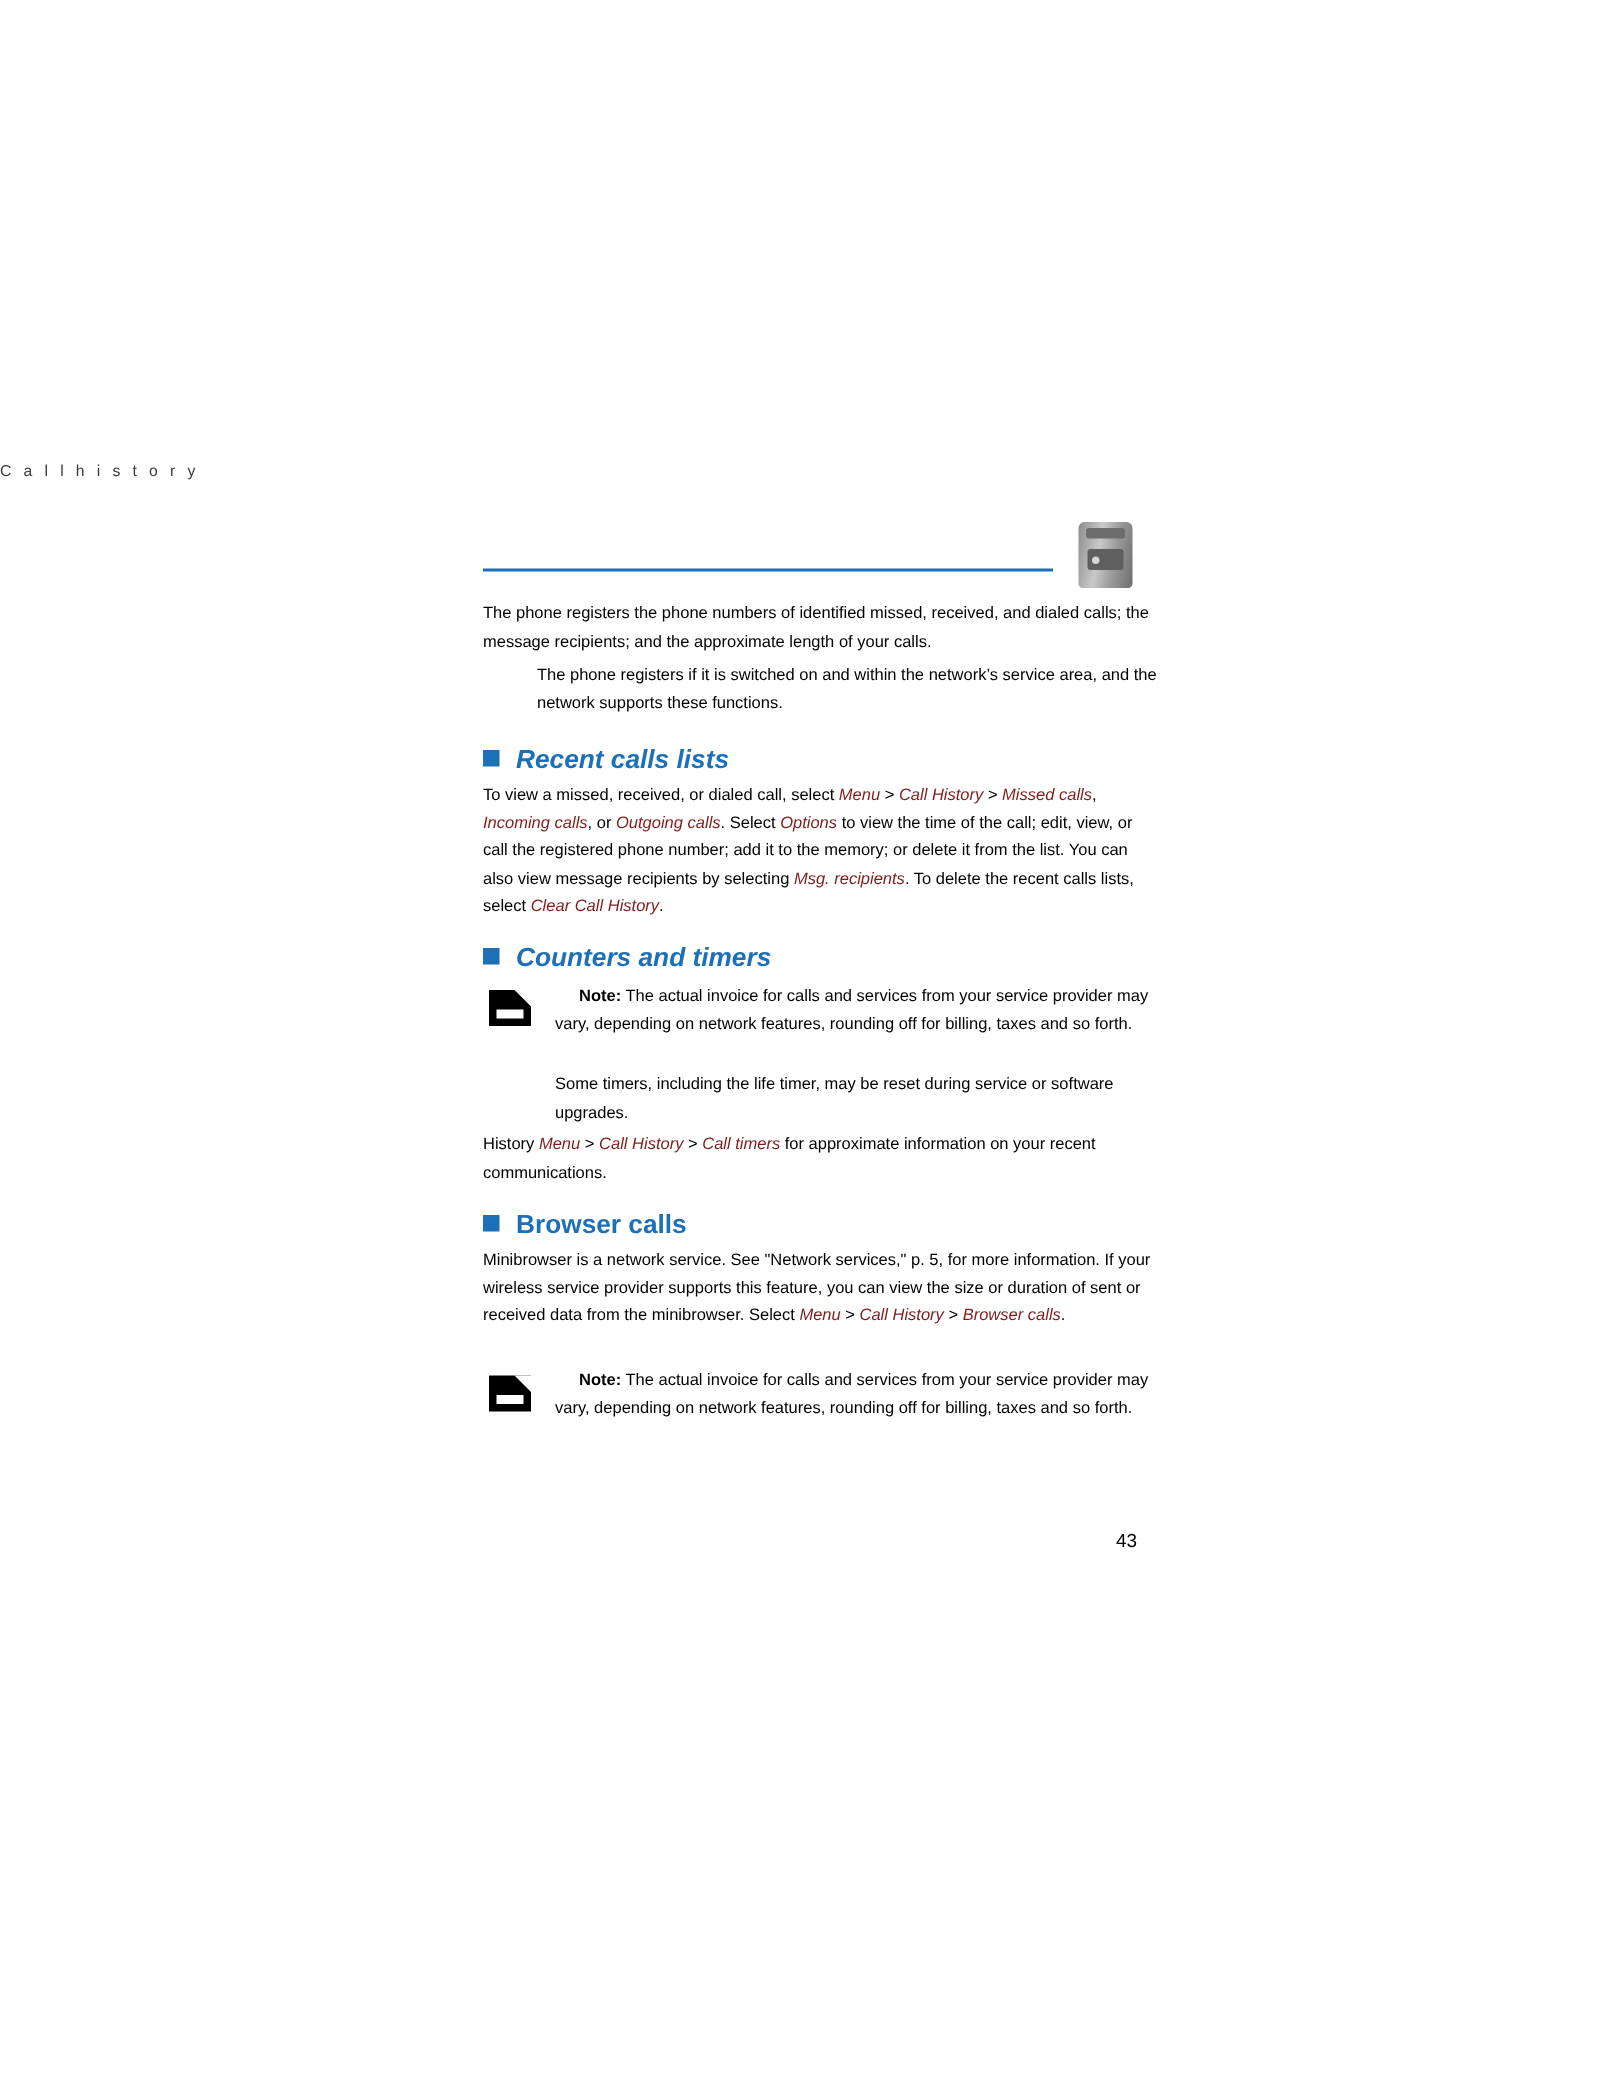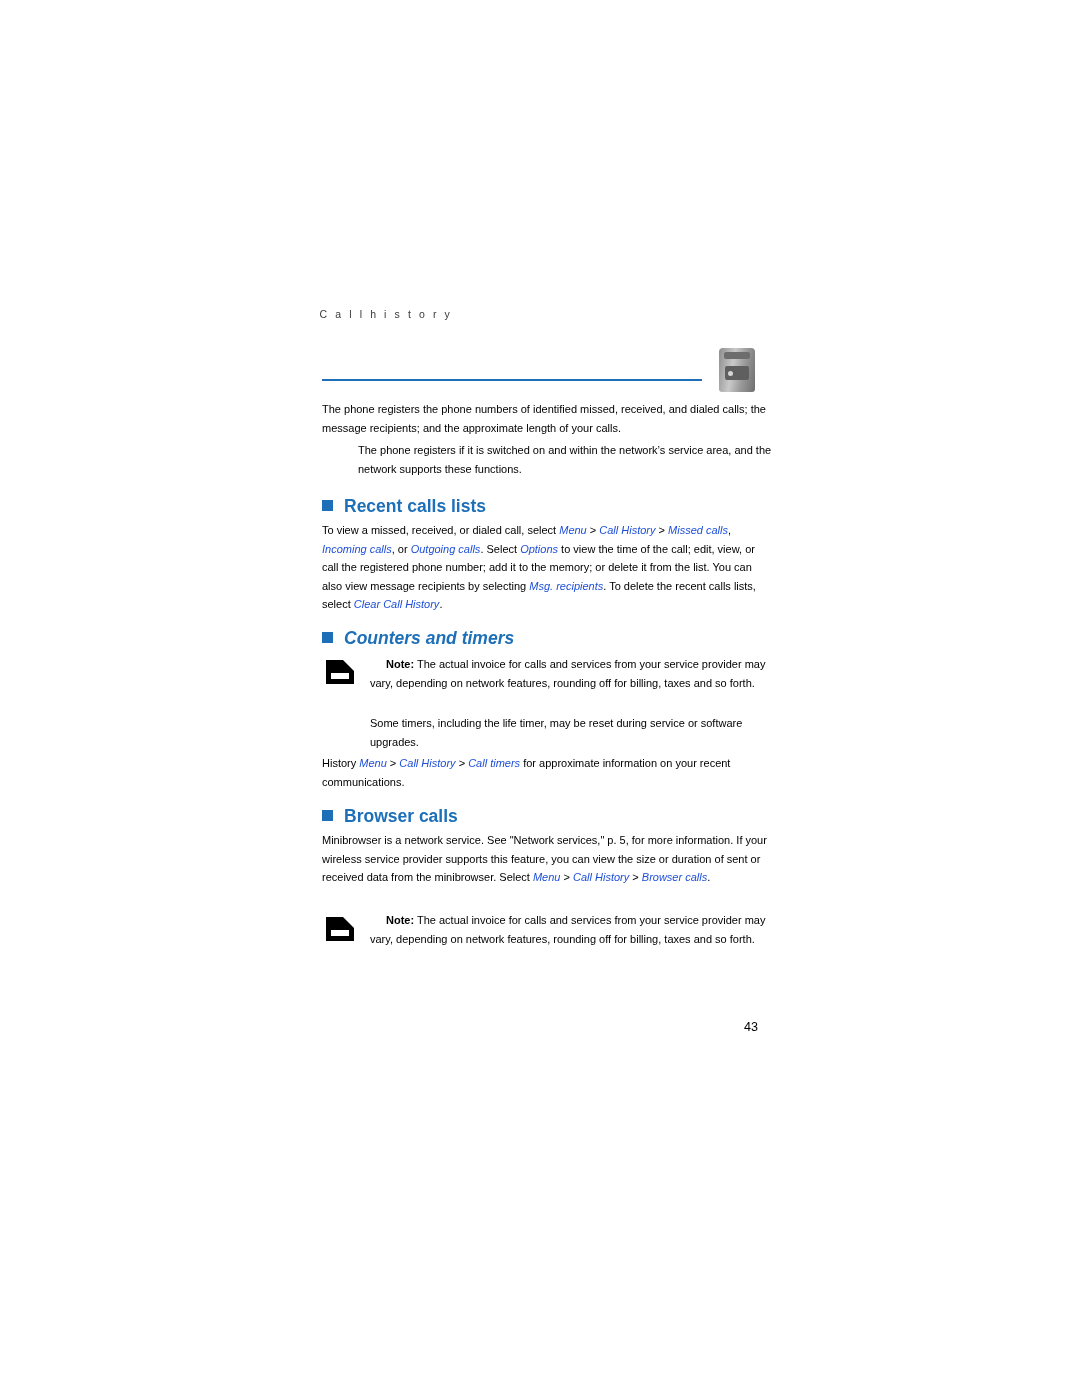--- a/index.html
+++ b/index.html
@@ -19,21 +19,21 @@
     position: absolute;
     left: 0; top: 0;
     width: 1080px;
     height: 1397px;
   }
   .running-header {
     position: absolute;
     left: 0;
     top: 308px;
     width: 772px;
-    text-align: center;
+    text-align: left;
     font-size: 10.5px;
     letter-spacing: 2.6px;
     color: #3a3a3a;
     font-family: "Liberation Sans", sans-serif;
   }
   .chapter-title-wrap {
     position: absolute;
     left: 322px;
     top: 332px;
     width: 420px;
@@ -111,21 +111,21 @@
   }
   .heading .bullet {
     display: inline-block;
     width: 11px;
     height: 11px;
     background: #1d6fb8;
     margin-right: 11px;
     position: relative;
     top: -1px;
   }
-  .it { font-style: italic; color: #1d4ed8; }
+  .it { font-style: italic; color: #7f1d1d; }
 
   .note-icon {
     position: absolute;
     width: 28px;
     height: 24px;
   }
   .note-icon .sq {
     position: absolute;
     left: 0; top: 0;
     width: 28px; height: 24px;
@@ -167,21 +167,21 @@
     <div class="body"></div>
     <div class="top"></div>
     <div class="screen"></div>
     <div class="dot"></div>
   </div>
 
   <div class="para" style="left:322px; top:400px; width:450px;">The phone registers the phone numbers of identified missed, received, and dialed calls; the message recipients; and the approximate length of your calls.</div>
 
   <div class="para" style="left:322px; top:441px; width:450px;margin-left:36px;">The phone registers if it is switched on and within the network’s service area, and the network supports these functions.</div>
 
-  <div class="heading" style="left:322px; top:496px;">
+  <div class="heading" style="left:322px; top:496px;font-style:italic;">
     <span class="bullet"></span><span>Recent calls lists</span>
   </div>
 
   <div class="para" style="left:322px; top:521px; width:450px;"><span>To view a missed, received, or dialed call, select </span><span class="it">Menu</span><span> &gt; </span><span class="it">Call History</span><span> &gt; </span><span class="it">Missed calls</span><span>, </span><span class="it">Incoming calls</span><span>, or </span><span class="it">Outgoing calls</span><span>. Select </span><span class="it">Options</span><span> to view the time of the call; edit, view, or call the registered phone number; add it to the memory; or delete it from the list. You can also view message recipients by selecting </span><span class="it">Msg. recipients</span><span>. To delete the recent calls lists, select </span><span class="it">Clear Call History</span><span>.</span></div>
 
   <div class="heading" style="left:322px; top:628px;font-style:italic;">
     <span class="bullet"></span><span>Counters and timers</span>
   </div>
 
   <div class="note-icon" style="left:326px; top:660px;">

